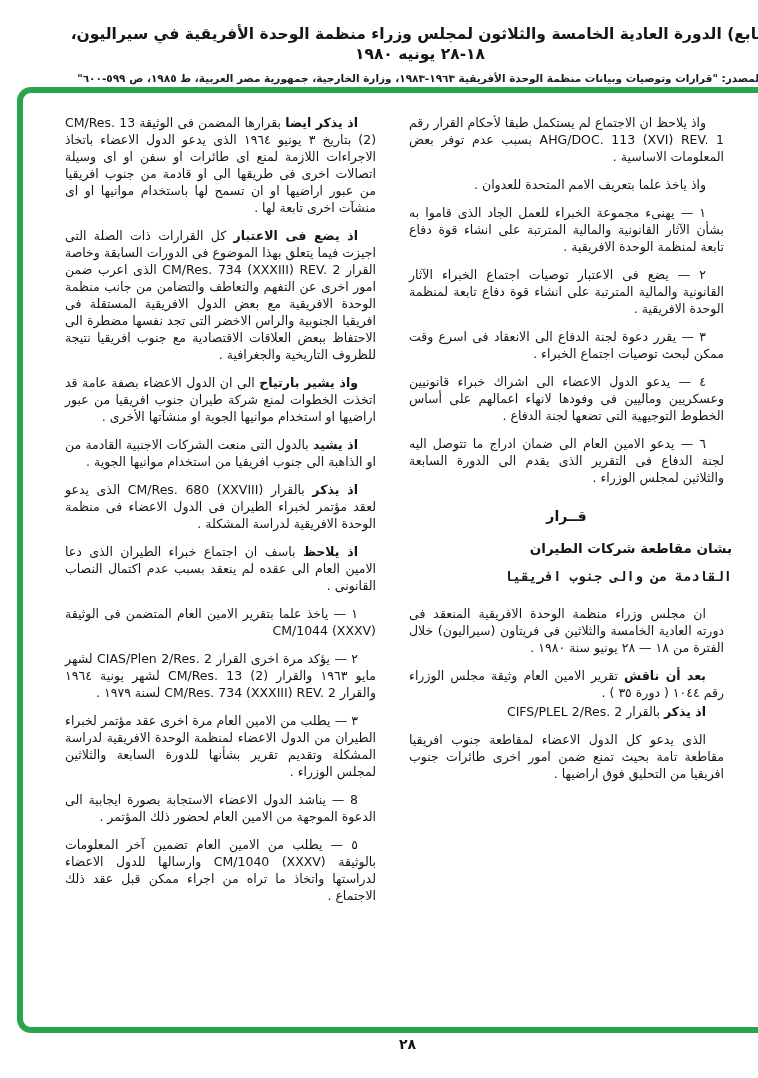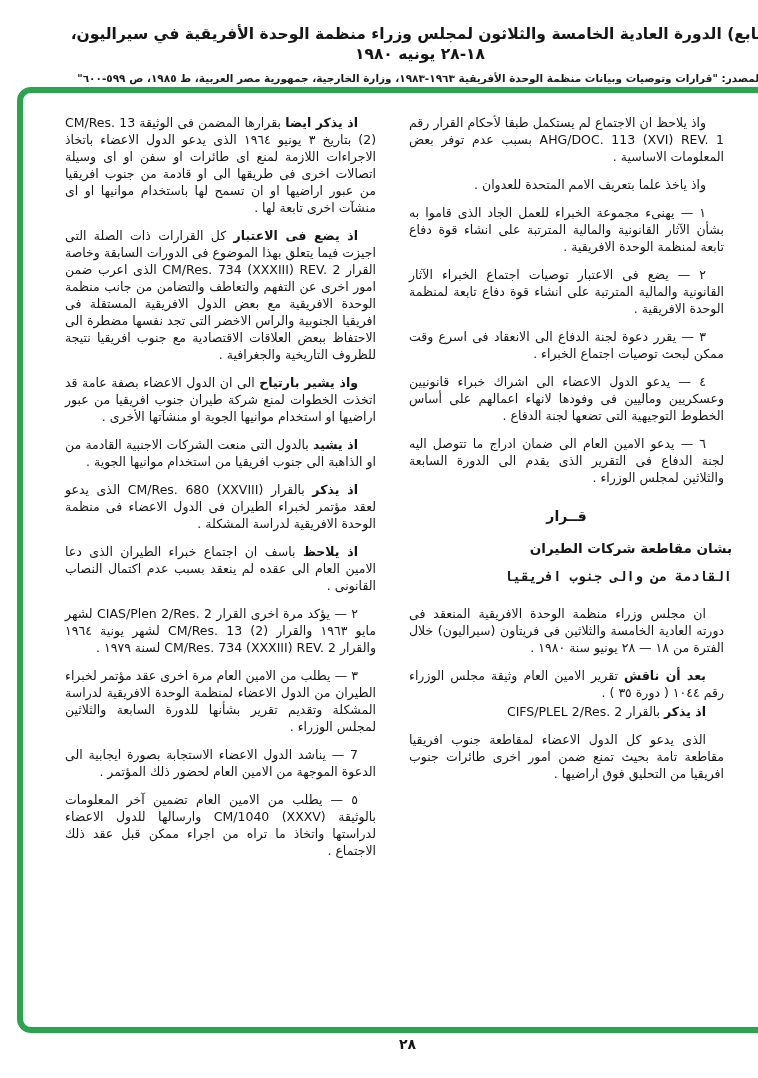--- a/index.html
+++ b/index.html
@@ -82,23 +82,24 @@
 
   <div class="greenbox">
 
     <div class="col col-left">
         <p class="para"><strong>اذ يذكر ايضا</strong><span> بقرارها المضمن فى الوثيقة CM/Res. 13 (2) بتاريخ ٣ يونيو ١٩٦٤ الذى يدعو الدول الاعضاء باتخاذ الاجراءات اللازمة لمنع اى طائرات او سفن او اى وسيلة اتصالات اخرى فى طريقها الى او قادمة من جنوب افريقيا من عبور اراضيها او ان تسمح لها باستخدام موانيها او اى منشآت اخرى تابعة لها .</span></p>
         <p class="para"><strong>اذ يضع فى الاعتبار</strong><span> كل القرارات ذات الصلة التى اجيزت فيما يتعلق بهذا الموضوع فى الدورات السابقة وخاصة القرار CM/Res. 734 (XXXIII) REV. 2 الذى اعرب ضمن امور اخرى عن التفهم والتعاطف والتضامن من جانب منظمة الوحدة الافريقية مع بعض الدول الافريقية المستقلة فى افريقيا الجنوبية والراس الاخضر التى تجد نفسها مضطرة الى الاحتفاظ ببعض العلاقات الاقتصادية مع جنوب افريقيا نتيجة للظروف التاريخية والجغرافية .</span></p>
         <p class="para"><strong>واذ يشير بارتياح</strong><span> الى ان الدول الاعضاء بصفة عامة قد اتخذت الخطوات لمنع شركة طيران جنوب افريقيا من عبور اراضيها او استخدام موانيها الجوية او منشآتها الأخرى .</span></p>
         <p class="para"><strong>اذ يشيد</strong><span> بالدول التى منعت الشركات الاجنبية القادمة من او الذاهبة الى جنوب افريقيا من استخدام موانيها الجوية .</span></p>
         <p class="para"><strong>اذ يذكر</strong><span> بالقرار CM/Res. 680 (XXVIII) الذى يدعو لعقد مؤتمر لخبراء الطيران فى الدول الاعضاء فى منظمة الوحدة الافريقية لدراسة المشكلة .</span></p>
         <p class="para"><strong>اذ يلاحظ</strong><span> باسف ان اجتماع خبراء الطيران الذى دعا الامين العام الى عقده لم ينعقد بسبب عدم اكتمال النصاب القانونى .</span></p>
+        <p class="para"><span>١ — ياخذ علما بتقرير الامين العام المتضمن فى الوثيقة CM/1044 (XXXV)</span></p>
         <p class="para"><span>٢ — يؤكد مرة اخرى القرار CIAS/Plen 2/Res. 2 لشهر مايو ١٩٦٣ والقرار CM/Res. 13 (2) لشهر يونية ١٩٦٤ والقرار CM/Res. 734 (XXXIII) REV. 2 لسنة ١٩٧٩ .</span></p>
         <p class="para"><span>٣ — يطلب من الامين العام مرة اخرى عقد مؤتمر لخبراء الطيران من الدول الاعضاء لمنظمة الوحدة الافريقية لدراسة المشكلة وتقديم تقرير بشأنها للدورة السابعة والثلاثين لمجلس الوزراء .</span></p>
-        <p class="para"><span>7 — يناشد الدول الاعضاء الاستجابة بصورة ايجابية الى الدعوة الموجهة من الامين العام لحضور ذلك المؤتمر .</span></p>
+        <p class="para"><span>8 — يناشد الدول الاعضاء الاستجابة بصورة ايجابية الى الدعوة الموجهة من الامين العام لحضور ذلك المؤتمر .</span></p>
         <p class="para"><span>٥ — يطلب من الامين العام تضمين آخر المعلومات بالوثيقة CM/1040 (XXXV) وارسالها للدول الاعضاء لدراستها واتخاذ ما تراه من اجراء ممكن قبل عقد ذلك الاجتماع .</span></p>
       </div>
 
     <div class="col col-right">
       <div>
           <p class="para"><span>واذ يلاحظ ان الاجتماع لم يستكمل طبقا لأحكام القرار رقم AHG/DOC. 113 (XVI) REV. 1 بسبب عدم توفر بعض المعلومات الاساسية .</span></p>
           <p class="para"><span>واذ ياخذ علما بتعريف الامم المتحدة للعدوان .</span></p>
           <p class="para"><span>١ — يهنىء مجموعة الخبراء للعمل الجاد الذى قاموا به بشأن الآثار القانونية والمالية المترتبة على انشاء قوة دفاع تابعة لمنظمة الوحدة الافريقية .</span></p>
           <p class="para"><span>٢ — يضع فى الاعتبار توصيات اجتماع الخبراء الآثار القانونية والمالية المترتبة على انشاء قوة دفاع تابعة لمنظمة الوحدة الافريقية .</span></p>
           <p class="para"><span>٣ — يقرر دعوة لجنة الدفاع الى الانعقاد فى اسرع وقت ممكن لبحث توصيات اجتماع الخبراء .</span></p>

